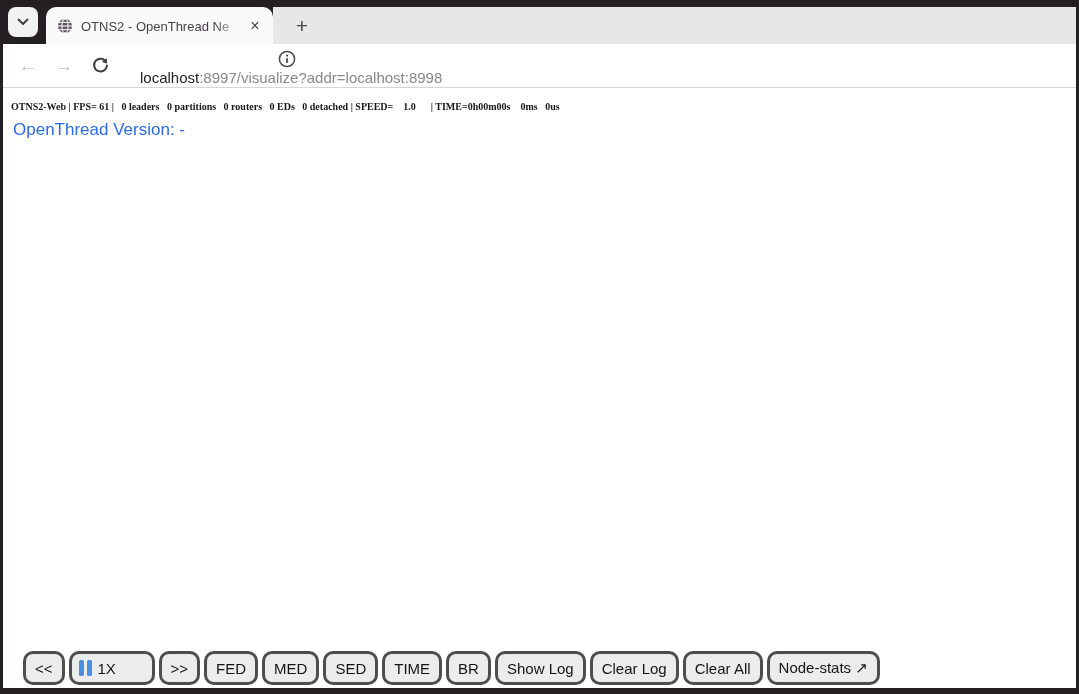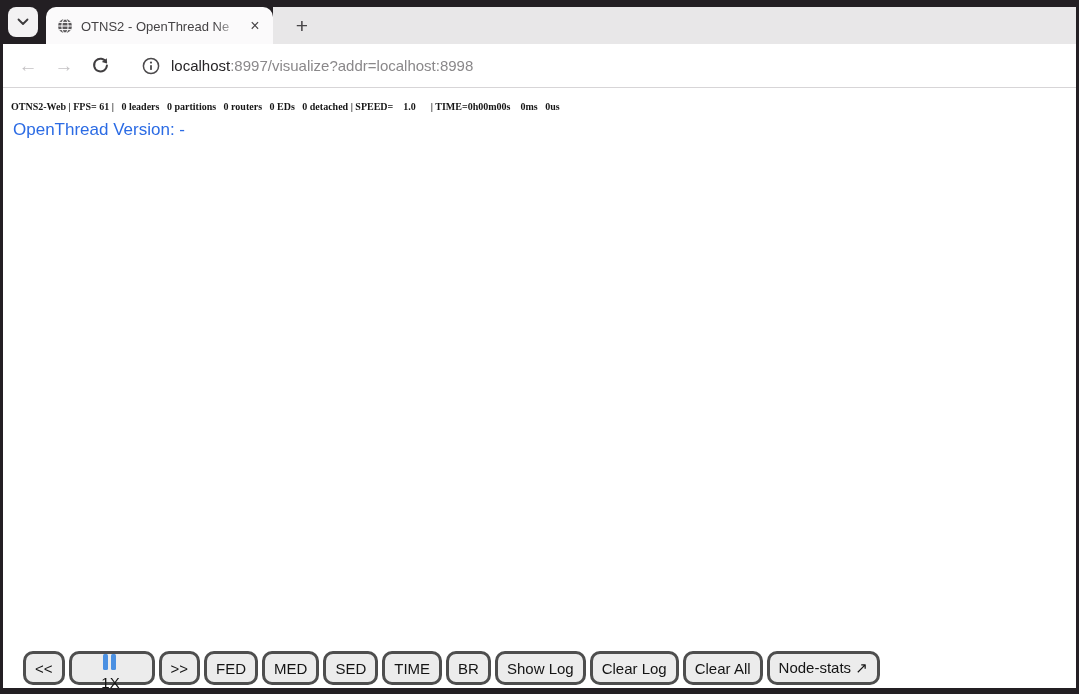--- a/index.html
+++ b/index.html
@@ -100,20 +100,21 @@
     cursor: pointer;
   }
   .nav-arrow { font-size: 19px; color: #c4c2c4; line-height: 1; }
   .omnibox {
     display: flex; align-items: center;
     height: 34px;
     margin-left: 10px;
     padding: 0 12px 0 6px;
     border-radius: 17px;
     background: #ffffff;
+    flex-direction: column;
   }
   .site-info-btn {
     width: 22px; height: 22px;
     display: flex; align-items: center; justify-content: center;
     margin-right: 9px;
     cursor: pointer;
   }
   .url-text { font-size: 15px; white-space: nowrap; }
   .url-host { color: #272527; }
   .url-rest { color: #8a888a; }
@@ -159,21 +160,20 @@
     font-family: "Liberation Sans", sans-serif;
     font-size: 15px;
     color: #141414;
     cursor: pointer;
     white-space: nowrap;
   }
   .ctl-btn.speed-btn {
     width: 86px;
     justify-content: flex-start;
     padding-left: 7px;
-    flex-direction: column;
   }
   .pause-icon { display: inline-flex; gap: 3px; margin-right: 2px; }
   .pause-bar {
     width: 5px; height: 16px;
     background: var(--accent-blue);
     border-radius: 1.5px;
   }
 </style>
 </head>
 <body>

